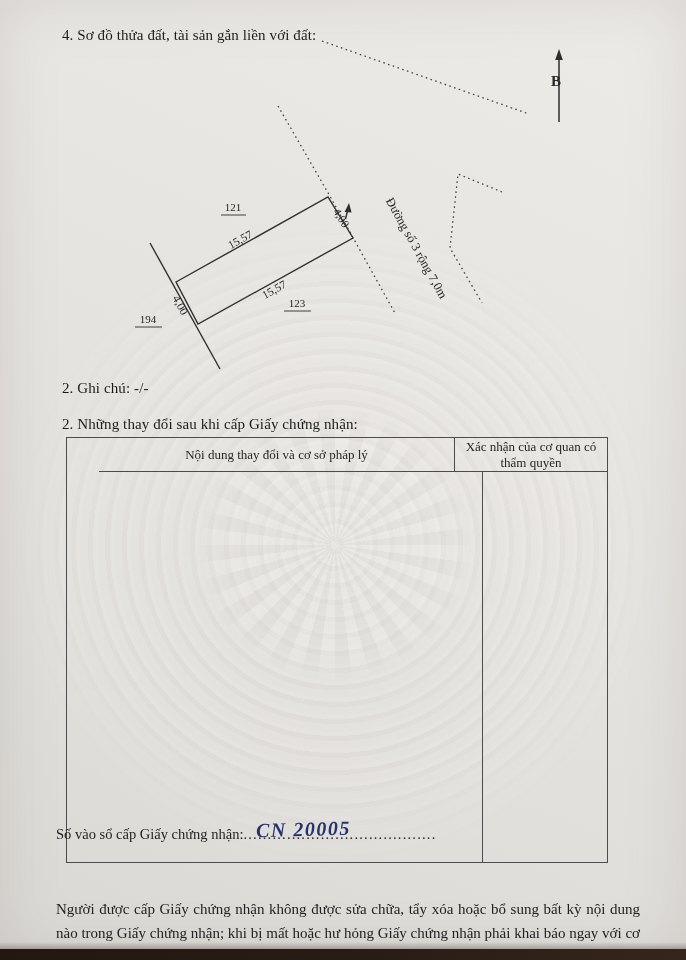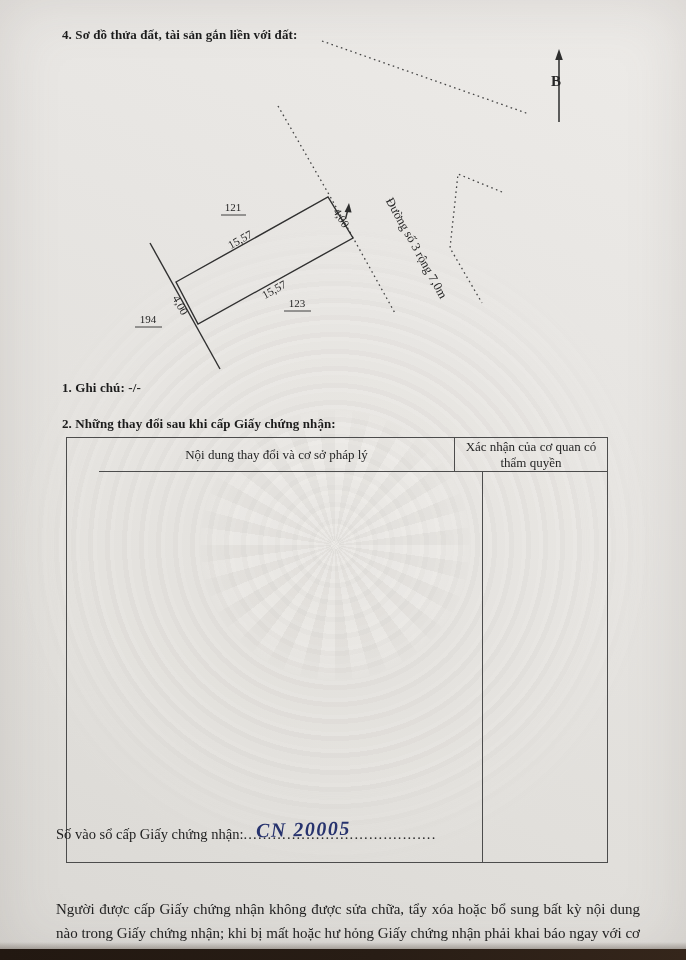--- a/index.html
+++ b/index.html
@@ -19,21 +19,21 @@
     -webkit-mask-image:radial-gradient(circle,#000 52%,transparent 71%);
     mask-image:radial-gradient(circle,#000 52%,transparent 71%);
   }
   .wm-core{
     position:absolute;left:200px;top:410px;width:270px;height:270px;border-radius:50%;
     background:repeating-conic-gradient(from 0deg, rgba(252,250,247,0.9) 0deg 7.5deg, rgba(214,211,206,0.9) 7.5deg 15deg);
     opacity:0.20;
     -webkit-mask-image:radial-gradient(circle,#000 55%,transparent 75%);
     mask-image:radial-gradient(circle,#000 55%,transparent 75%);
   }
-  .sec-title{position:absolute;font-weight:bold;font-size:13px;letter-spacing:0.1px;color:#1c1c1c;white-space:nowrap;}
+  .sec-title{position:absolute;font-weight:normal;font-size:15px;letter-spacing:0.1px;color:#1c1c1c;white-space:nowrap;}
   #sec4-title{left:62px;top:27px;}
   #sec5-line{left:62px;top:380px;}
   #sec6-title{left:62px;top:416px;}
   .diagram-svg{position:absolute;left:0;top:0;}
   .svg-label{font-family:"Liberation Serif","DejaVu Serif",serif;fill:#262626;}
   
   .changes-table{
     position:absolute;left:66px;top:437px;width:542px;height:426px;
     border:1.2px solid #4c4c4c;display:flex;flex-direction:column;padding-left:32px;
   }
@@ -102,21 +102,21 @@
     <line x1="221" y1="215" x2="246" y2="215" stroke="#2e2e2e" stroke-width="0.9"></line>
     <text class="svg-label" x="297" y="307" text-anchor="middle" font-size="11">123</text>
     <line x1="284" y1="311" x2="311" y2="311" stroke="#2e2e2e" stroke-width="0.9"></line>
     <text class="svg-label" x="148" y="323" text-anchor="middle" font-size="11">194</text>
     <line x1="135" y1="327" x2="162" y2="327" stroke="#2e2e2e" stroke-width="0.9"></line>
 
     <text class="svg-label" transform="translate(413,250) rotate(61)" text-anchor="middle" font-size="12.5">Đường số 3 rộng 7,0m</text>
   </svg>
 
   <div class="sec-title" id="sec5-line">
-    <span>1. Ghi chú:</span>
+    <span>2. Ghi chú:</span>
     <span>-/-</span>
   </div>
 
   <div class="sec-title" id="sec6-title">2. Những thay đổi sau khi cấp Giấy chứng nhận:</div>
 
   <div class="changes-table">
     <div class="thead">
       <div class="col1">
         <div class="th-text">Nội dung thay đổi và cơ sở pháp lý</div>
       </div>

